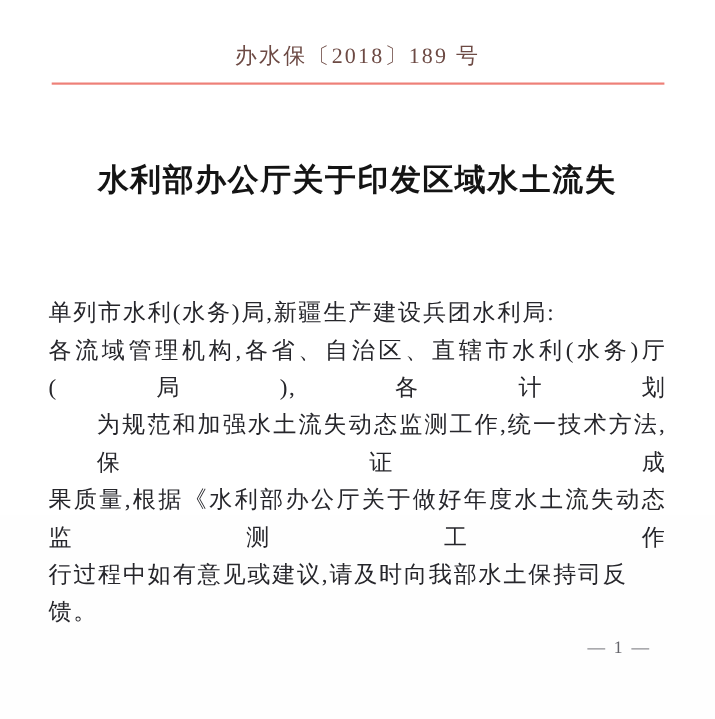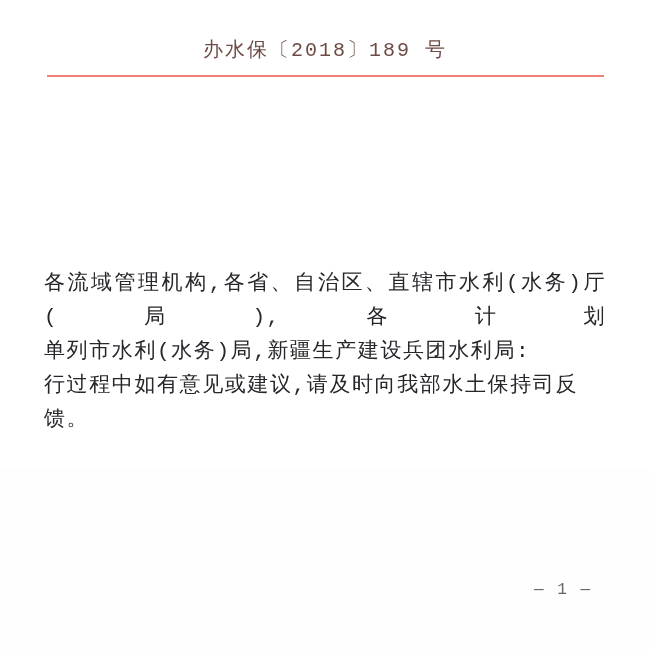--- a/index.html
+++ b/index.html
@@ -9,21 +9,21 @@
     --body-text:#26262b;
     --page-number-text:#64646a;
   }
   *{margin:0;padding:0;box-sizing:border-box;}
   html,body{width:650px;height:654px;}
   body{
     background:#fefefe;
     font-family:"Liberation Serif","DejaVu Serif",serif;
     overflow:hidden;
   }
-  .page{position:relative;width:650px;height:468px;background:#ffffff;font-family:Liberation Mono, monospace;}
+  .page{position:relative;width:650px;height:468px;background:#ffffff;}
   .doc-number{
     position:absolute;top:38px;left:0;width:650px;
     text-align:center;font-size:20px;line-height:26px;
     letter-spacing:2px;color:var(--doc-number-text);
   }
   .rule{
     position:absolute;top:75px;left:47px;width:557px;height:2px;
     background:var(--rule);
   }
   .title{
@@ -49,24 +49,27 @@
 </head>
 <body>
 
 <div class="page">
 
   <div class="doc-number">办水保〔2018〕189 号</div>
 
   <div class="rule"></div>
 
   <div class="title">
+    <div>水利部办公厅关于印发区域水土流失</div>
   </div>
 
   <div class="body-text">
+    <div class="bline">单列市水利(水务)局,新疆生产建设兵团水利局:</div>
     <div class="bline j">各流域管理机构,各省、自治区、直辖市水利(水务)厅(局),各计划</div>
-    <div class="bline">单列市水利(水务)局,新疆生产建设兵团水利局:</div>
+    <div class="bline j ind">为规范和加强水土流失动态监测工作,统一技术方法,保证成</div>
+    <div class="bline j">果质量,根据《水利部办公厅关于做好年度水土流失动态监测工作</div>
     <div class="bline">行过程中如有意见或建议,请及时向我部水土保持司反馈。</div>
 
   </div>
 
   <div class="pageno">— 1 —</div>
 
 </div>
 
 </body></html>

